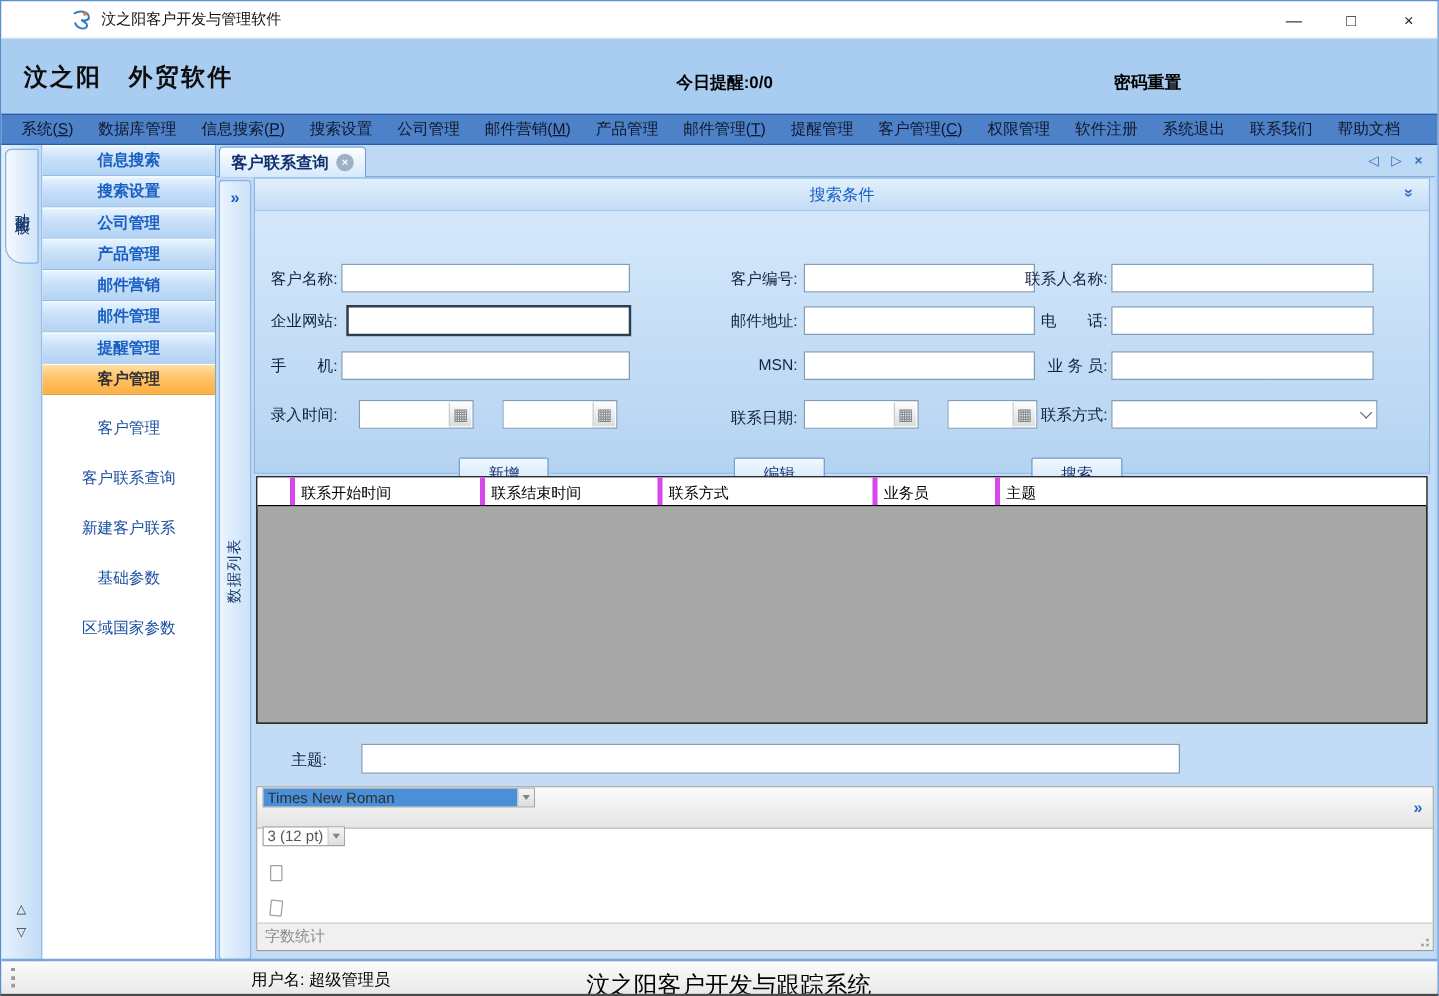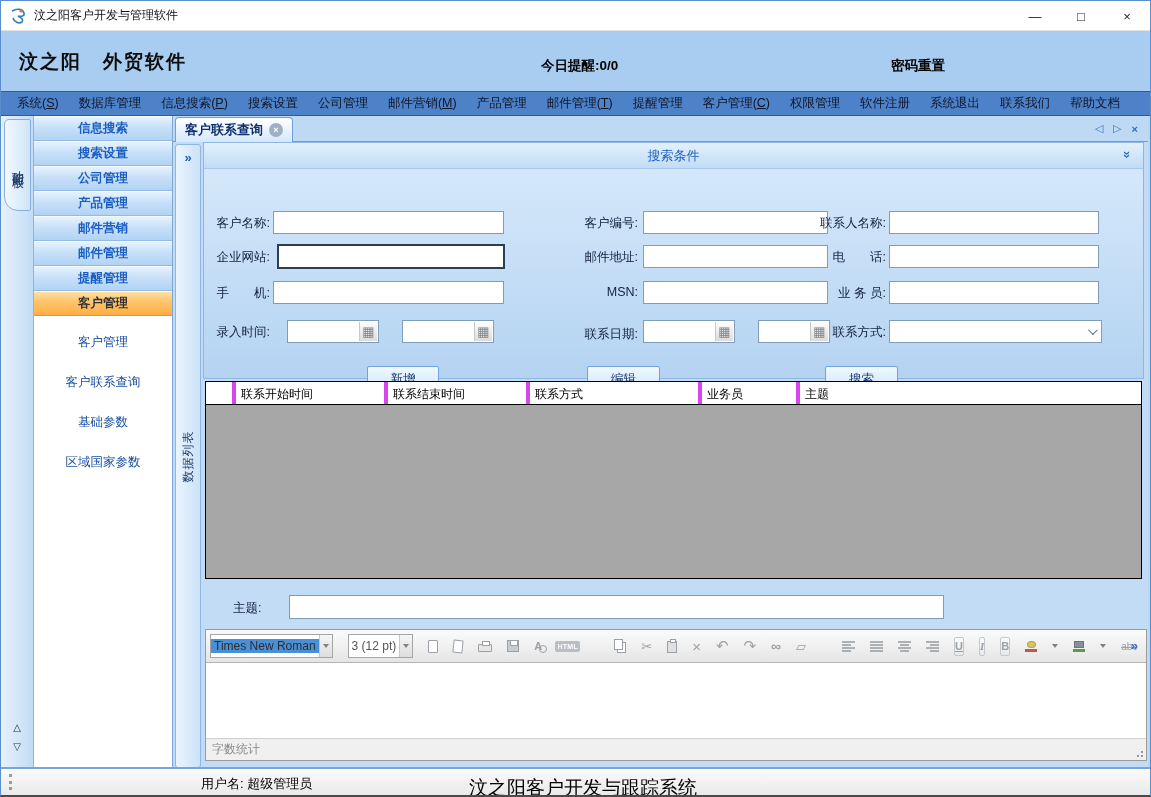--- a/index.html
+++ b/index.html
@@ -1,20 +1,20 @@
 <!DOCTYPE html>
 <html><head>
 <meta charset="utf-8">
 <style>
   html,body{margin:0;padding:0;background:#d8d8d8;font-family:"Liberation Sans","DejaVu Sans",sans-serif;}
   *{box-sizing:border-box;}
   .win{position:relative;width:1151px;height:797px;background:#b9d6f2;border:1px solid #5a8fcc;border-bottom:2px solid #4a4a4a;overflow:hidden;}
 
   
-  .titlebar{position:absolute;left:0;top:0;right:0;height:30px;background:#ffffff;display:flex;align-items:center;border-bottom:1px solid #e2e2e2;}
+  .titlebar{position:absolute;left:0;top:0;right:0;height:30px;background:#ffffff;display:flex;align-items:center;border-bottom:1px solid #e2e2e2;padding-left:47px;}
   .appicon{margin-left:8px;width:18px;height:18px;display:inline-flex;}
   .title{margin-left:7px;font-size:12px;color:#111;}
   .winctrls{position:absolute;right:0;top:0;height:30px;display:flex;}
   .wbtn{width:46px;height:30px;display:flex;align-items:center;justify-content:center;font-size:13px;color:#222;cursor:default;}
 
   
   .header{position:absolute;left:0;top:30px;right:0;height:60px;background:#a9cdf1;}
   .brand{position:absolute;left:18px;top:18px;font-family:"DejaVu Serif","Liberation Serif",serif;font-weight:bold;font-size:19px;color:#0d0d0d;letter-spacing:2px;}
   .reminder{position:absolute;left:540px;top:26px;font-weight:bold;font-size:13.5px;color:#000;}
   .pwdreset{position:absolute;left:890px;top:26px;font-weight:bold;font-size:13.5px;color:#000;}
@@ -78,21 +78,21 @@
   .gcol{border-right:4px solid #d946ef;font-size:12px;color:#000;padding:4px 0 0 5px;white-space:nowrap;overflow:hidden;}
   .gcol:last-child{border-right:none;}
   .gbody{height:174px;}
 
   
   .subjlabel{position:absolute;left:60px;top:458px;font-size:12.5px;color:#13213f;}
   .subjinput{position:absolute;left:116px;top:453px;width:655px;height:24px;border:1px solid #7f9db9;background:#fff;font-size:12px;padding:2px 4px;font-family:inherit;}
 
   
   .editor{position:absolute;left:32px;top:487px;width:942px;height:132px;border:1px solid #9a9a9a;background:#fff;display:flex;flex-direction:column;}
-  .etoolbar{height:33px;background:linear-gradient(#fbfbfb,#e5e5e5);border-bottom:1px solid #b5b5b5;display:flex;align-items:center;padding:0 4px;gap:15px;position:relative;}
+  .etoolbar{height:33px;background:linear-gradient(#fbfbfb,#e5e5e5);border-bottom:1px solid #b5b5b5;display:flex;align-items:flex-start;padding:0 4px;gap:15px;position:relative;flex-direction:column;}
   .combo{height:24px;border:1px solid #a5a5a5;background:#fff;display:flex;align-items:center;font-size:12px;color:#555;}
   .combo .cv{flex:1;padding:0 3px;white-space:nowrap;overflow:hidden;}
   .combo .sel{background:#4a90d9;color:#2e2e2e;}
   .combo .darr{width:13px;height:100%;display:flex;align-items:center;justify-content:center;border-left:1px solid #c9c9c9;background:linear-gradient(#f5f5f5,#ddd);}
   .tri{width:0;height:0;border-left:3.5px solid transparent;border-right:3.5px solid transparent;border-top:4px solid #7d838b;}
   .tbtn{width:21px;height:21px;display:flex;align-items:center;justify-content:center;color:#9aa0a6;font-size:13px;}
   .tsep{width:1px;height:18px;background:#c2c2c2;margin:0 3px;}
   .ic-page{width:10px;height:13px;border:1px solid #9aa0a6;background:#fff;border-radius:1px;}
   .ic-copy{width:9px;height:11px;border:1px solid #9aa0a6;background:#fff;box-shadow:3px 3px 0 -1px #fff,3px 3px 0 0 #9aa0a6;margin:-3px 3px 0 0;}
   .ic-print{width:14px;height:8px;border:1px solid #9aa0a6;background:#e6e6e6;border-radius:1px;position:relative;margin-top:3px;}
@@ -188,20 +188,21 @@
       <div class="side-group">搜索设置</div>
       <div class="side-group">公司管理</div>
       <div class="side-group">产品管理</div>
       <div class="side-group">邮件营销</div>
       <div class="side-group">邮件管理</div>
       <div class="side-group">提醒管理</div>
       <div class="side-group selected">客户管理</div>
       <div class="side-items">
         <div class="side-item">客户管理</div>
         <div class="side-item">客户联系查询</div>
+        <div class="side-item">新建客户联系</div>
         <div class="side-item">基础参数</div>
         <div class="side-item">区域国家参数</div>
       </div>
     </div>
 
     <div class="content">
       <div class="tabstrip">
         <div class="tab-active">
           <span>客户联系查询</span>
           <span class="tab-close">×</span>

